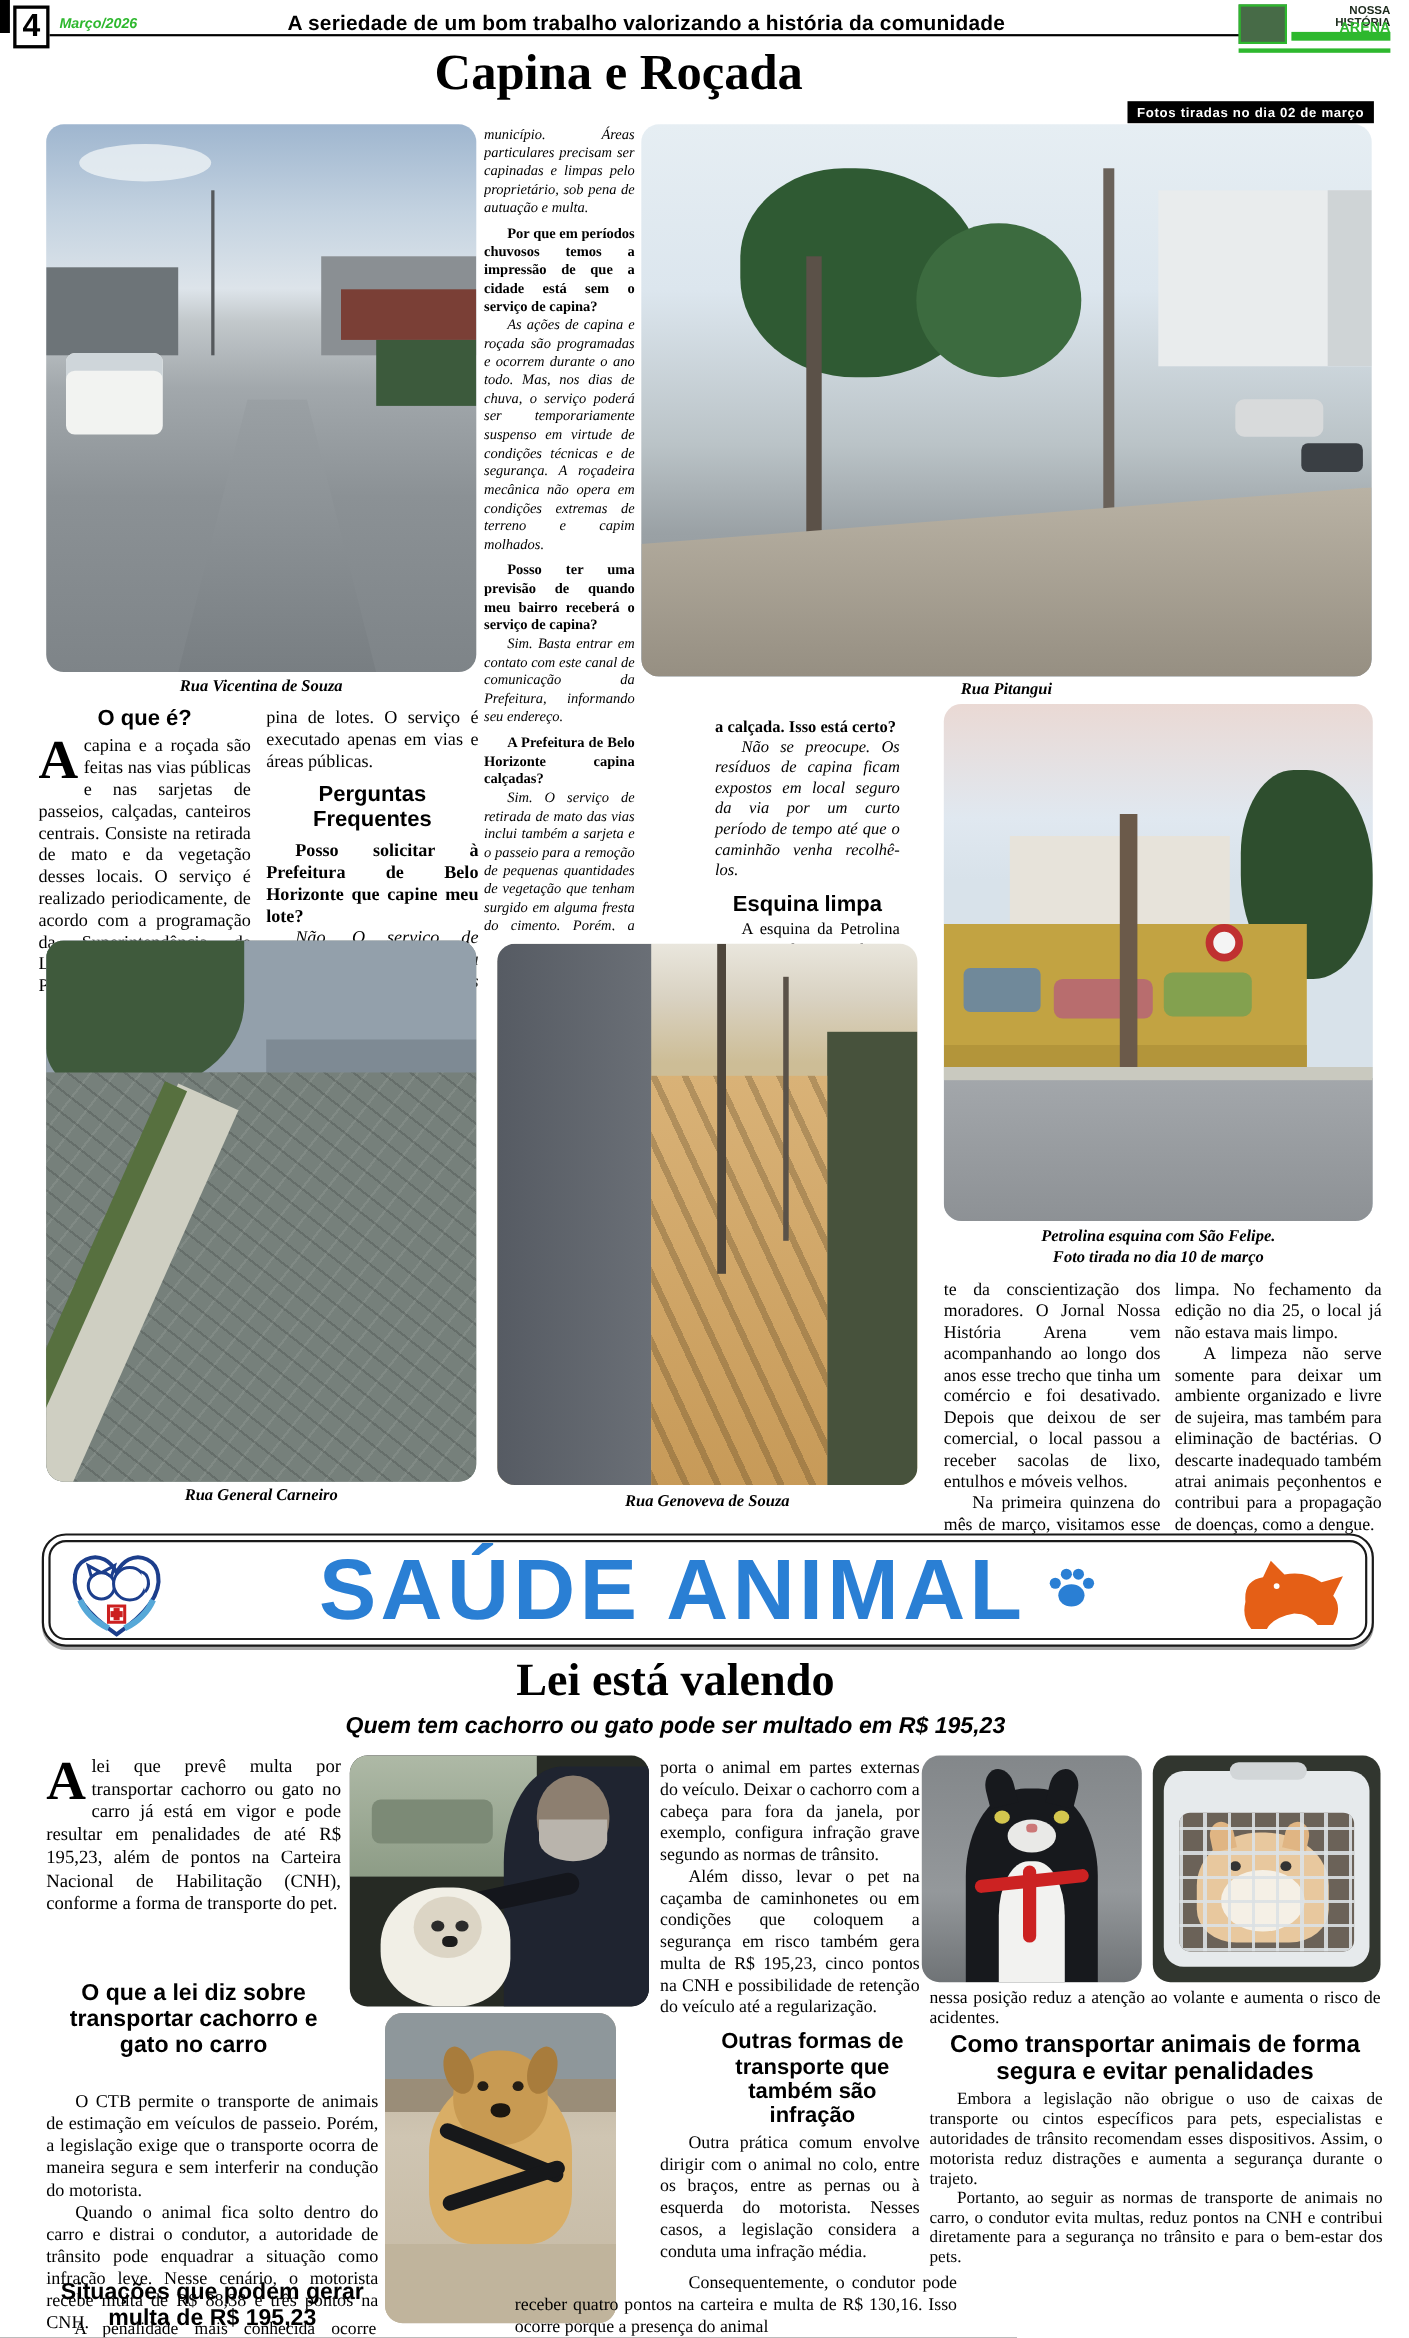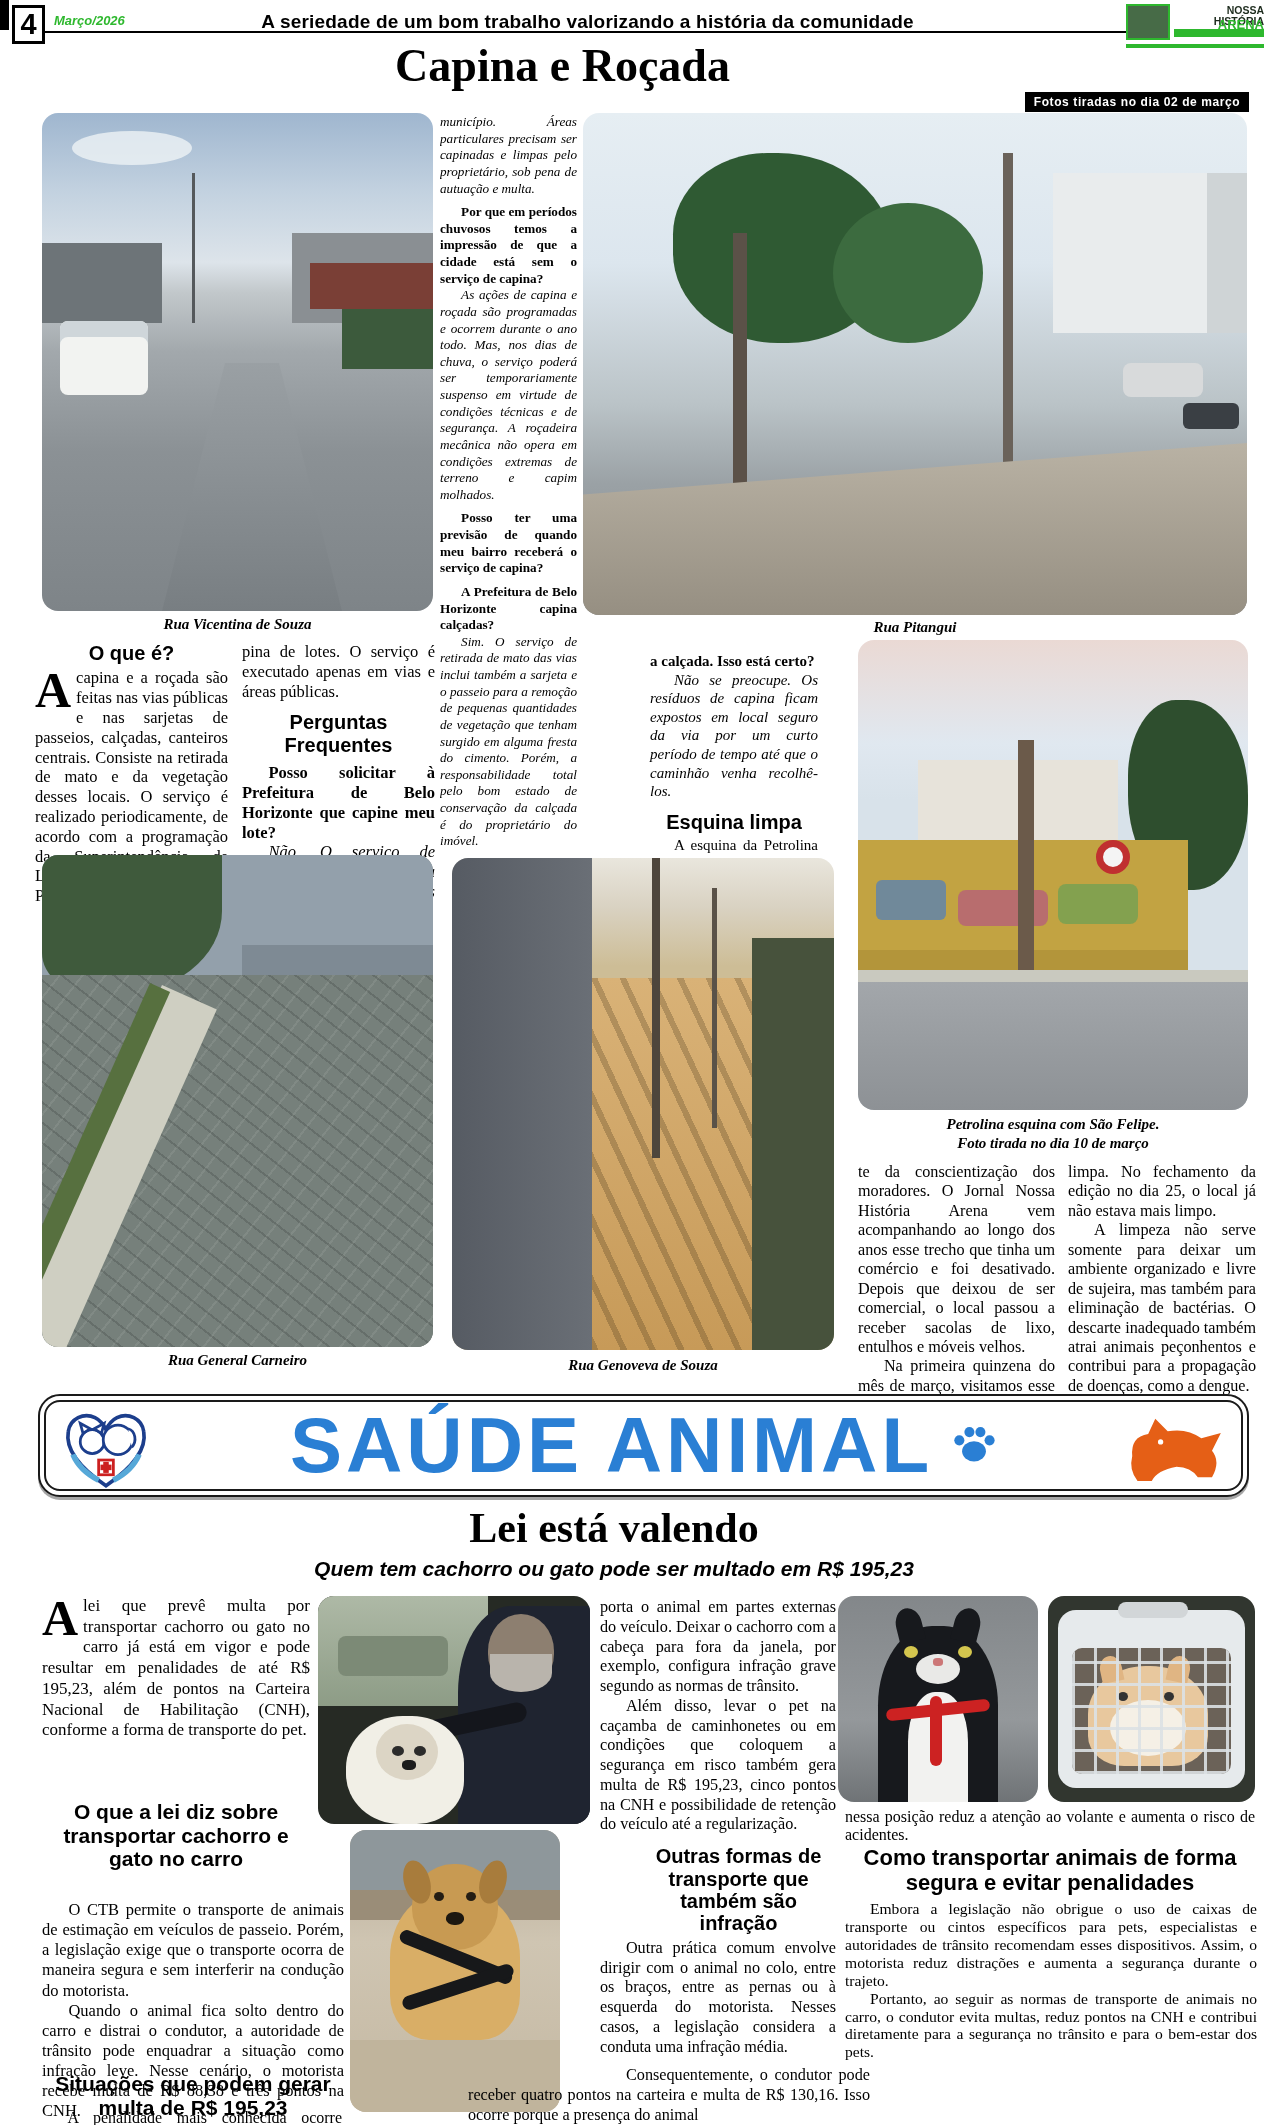--- a/index.html
+++ b/index.html
@@ -55,20 +55,21 @@
     <div style="left:18px;top:208px;width:88px;height:74px;background:#f2f3f1;border-radius:8px;box-shadow:inset 0 16px 0 #cfd6da;"></div>
     <div style="left:120px;top:250px;width:180px;height:248px;background:linear-gradient(180deg,#9aa0a4,#787e82);clip-path:polygon(35% 0,65% 0,100% 100%,0 100%);"></div>
   </div>
   <div class="abs caption" style="left:42px;top:616px;width:391px;">Rua Vicentina de Souza</div>
 
   <div class="abs just" style="left:440px;top:114px;width:137px;height:732px;font-size:13.2px;line-height:1.26;overflow:hidden;">
     <p class="it">município. Áreas particulares precisam ser capinadas e limpas pelo proprietário, sob pena de autuação e multa.</p>
     <p class="bd ind q">Por que em períodos chuvosos temos a impressão de que a cidade está sem o serviço de capina?</p>
     <p class="it ind">As ações de capina e roçada são programadas e ocorrem durante o ano todo. Mas, nos dias de chuva, o serviço poderá ser temporariamente suspenso em virtude de condições técnicas e de segurança. A roçadeira mecânica não opera em condições extremas de terreno e capim molhados.</p>
     <p class="bd ind q">Posso ter uma previsão de quando meu bairro receberá o serviço de capina?</p>
+    <p class="it ind">Sim. Basta entrar em contato com este canal de comunicação da Prefeitura, informando seu endereço.</p>
     <p class="bd ind q">A Prefeitura de Belo Horizonte capina calçadas?</p>
     <p class="it ind">Sim. O serviço de retirada de mato das vias inclui também a sarjeta e o passeio para a remoção de pequenas quantidades de vegetação que tenham surgido em alguma fresta do cimento. Porém, a responsabilidade total pelo bom estado de conservação da calçada é do proprietário do imóvel.</p>
 
   </div>
 
   <div class="photo" style="left:583px;top:113px;width:664px;height:502px;background:linear-gradient(180deg,#e6eef3 0%,#dce6ee 30%,#bac3c7 58%,#9aa1a5 74%,#878d91 100%);">
     <div style="left:90px;top:40px;width:220px;height:190px;background:#2f5a33;border-radius:45% 55% 50% 50%;"></div>
     <div style="left:250px;top:90px;width:150px;height:140px;background:#3c6b3f;border-radius:50%;"></div>
     <div style="left:470px;top:60px;width:194px;height:160px;background:#e9eced;box-shadow:inset -40px 0 0 #cfd4d6;"></div>
     <div style="left:150px;top:120px;width:14px;height:300px;background:#5b5148;"></div>

